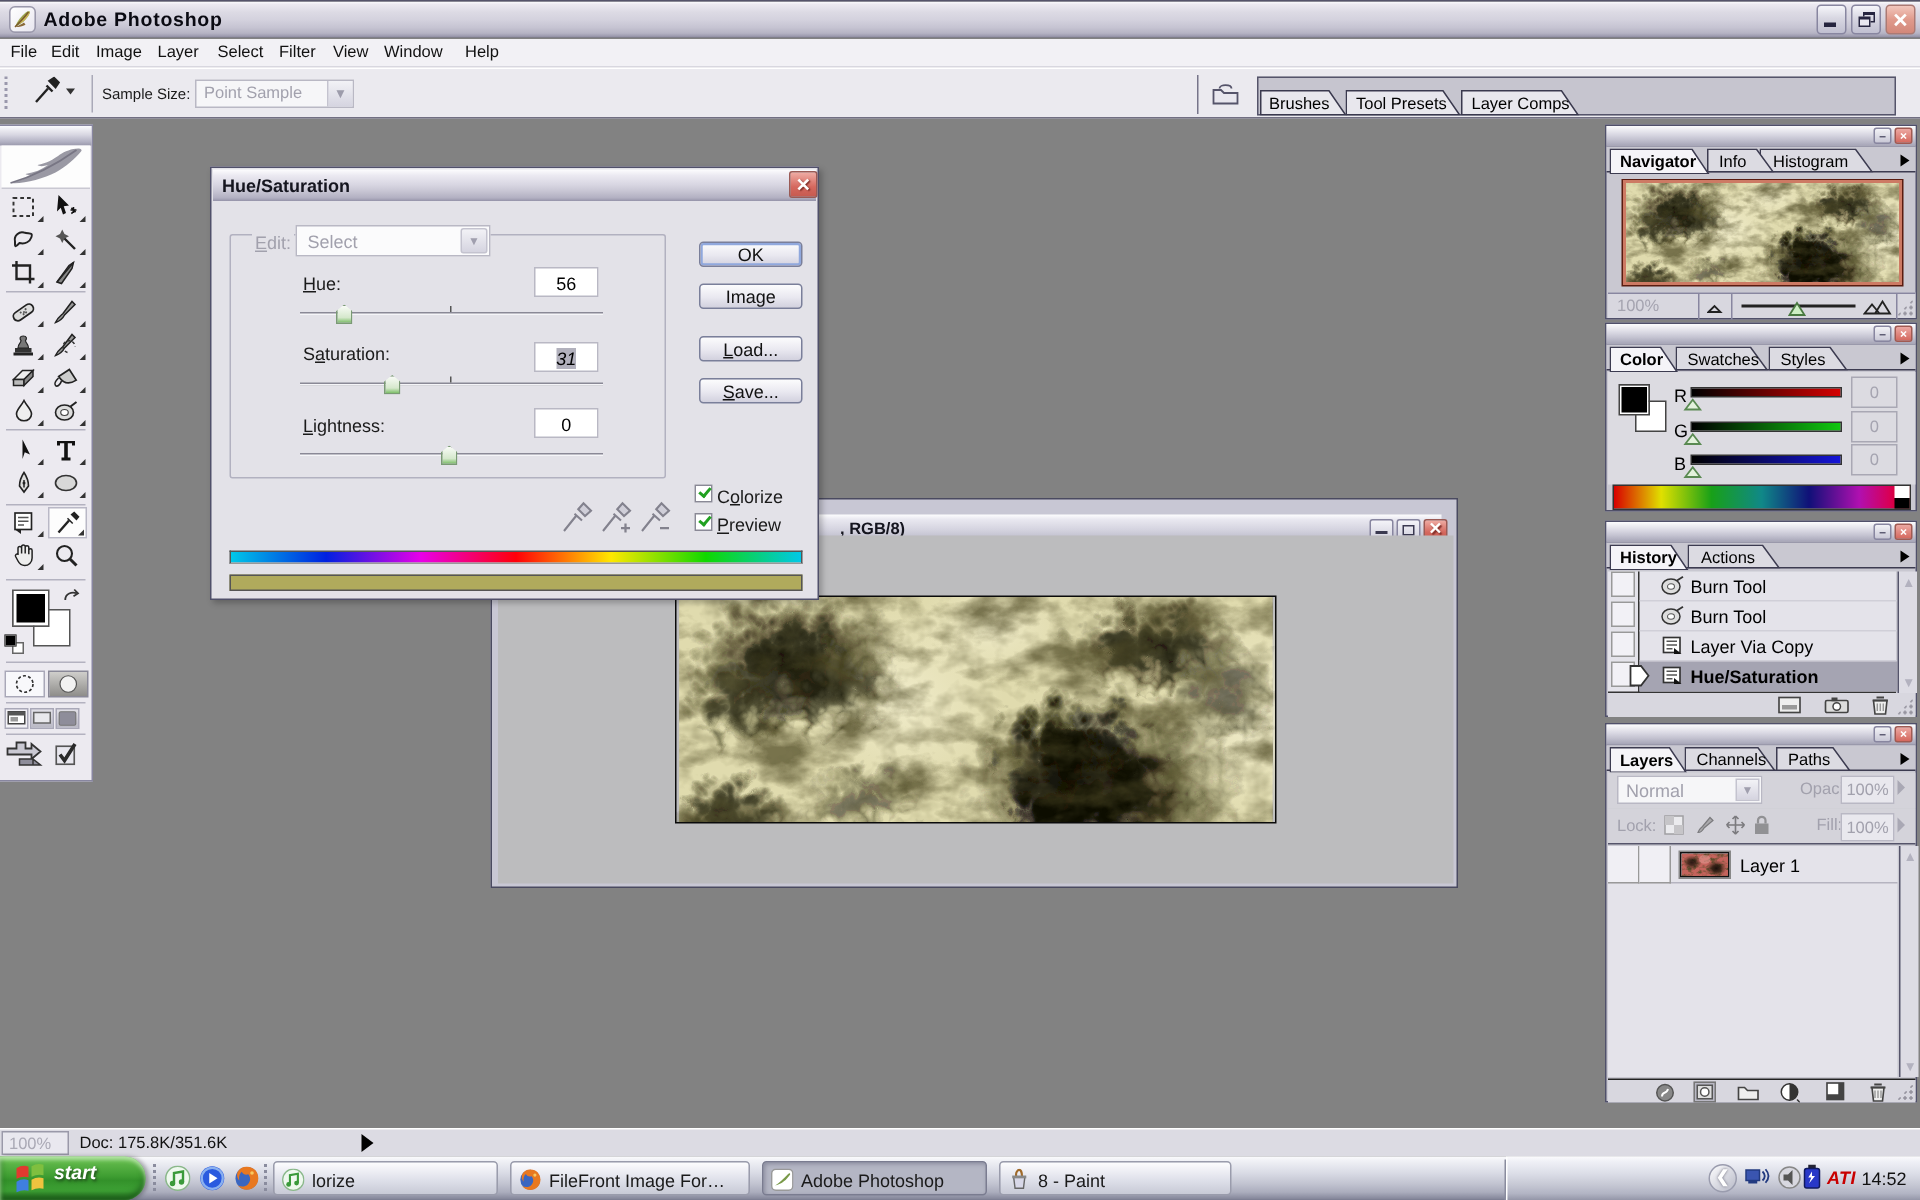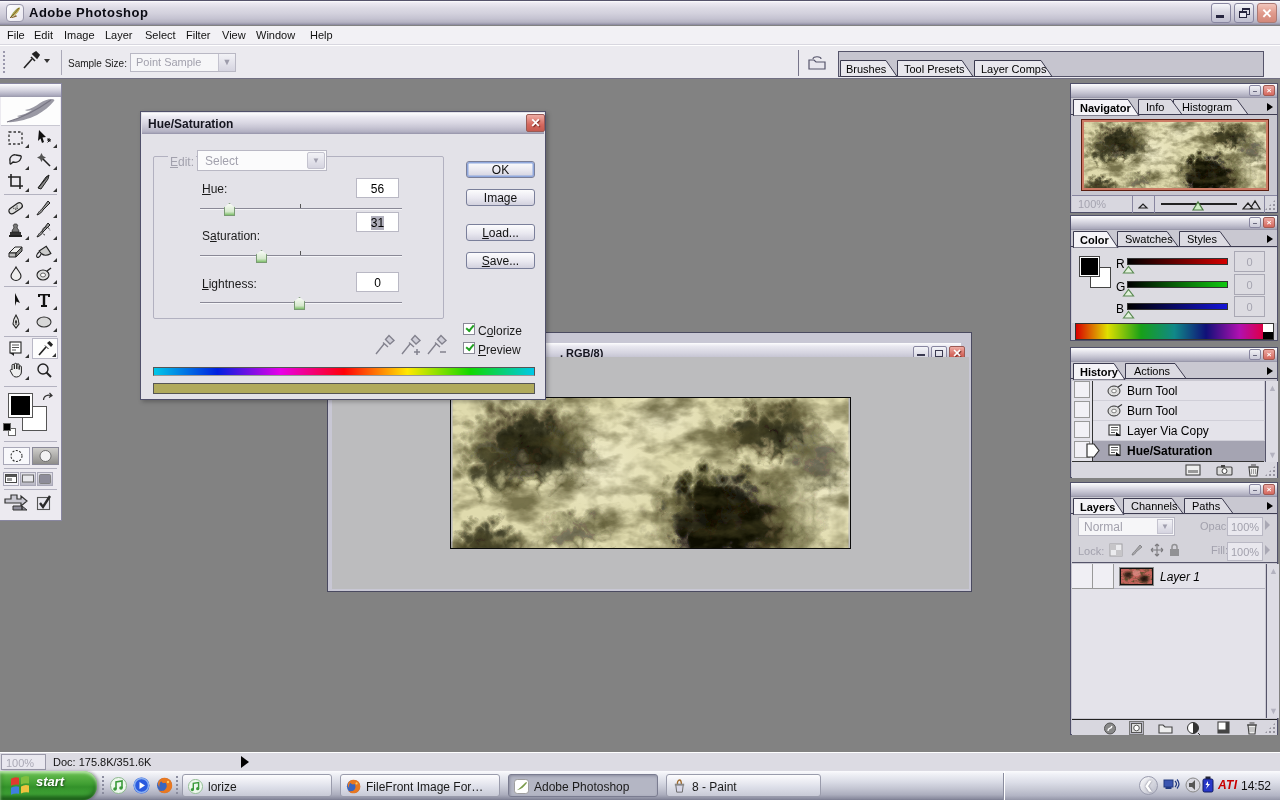--- a/index.html
+++ b/index.html
@@ -458,21 +458,21 @@
   <div class="abs" style="left:56px;top:38px;width:130px;height:21px;background:#fbfbfc;border:1px solid #b9b8c4;">
     <span style="position:absolute;left:7px;top:3px;color:#a2a1ad;font-size:12px;">Select</span>
     <span style="position:absolute;right:1px;top:1px;width:18px;height:17px;background:linear-gradient(180deg,#f2f2f6,#d5d4e0);border:1px solid #c4c3cf;border-radius:2px;text-align:center;color:#a09fae;font-size:8px;line-height:16px;">▼</span>
   </div>
   <span class="dlabel" style="left:61px;top:70px;"><u>H</u>ue:</span>
   <div class="dinput" style="left:215px;top:66px;">56</div>
   <div class="track" style="left:59px;top:96px;"></div>
   <div class="tick" style="left:159px;top:92px;"></div>
   <div class="thumb" style="left:83px;top:91px;"></div>
   <span class="dlabel" style="left:61px;top:117px;">S<u>a</u>turation:</span>
-  <div class="dinput" style="left:215px;top:100px;"><span style="background:#b2b1bd;">31</span></div>
+  <div class="dinput" style="left:215px;top:116px;font-style:italic;"><span style="background:#b2b1bd;">31</span></div>
   <div class="track" style="left:59px;top:143px;"></div>
   <div class="tick" style="left:159px;top:139px;"></div>
   <div class="thumb" style="left:115px;top:138px;"></div>
   <span class="dlabel" style="left:61px;top:165px;"><u>L</u>ightness:</span>
   <div class="dinput" style="left:215px;top:160px;">0</div>
   <div class="track" style="left:59px;top:190px;"></div>
   <div class="tick" style="left:159px;top:186px;"></div>
   <div class="thumb" style="left:153px;top:185px;"></div>
   <div class="dlgbtn ok" style="top:49px;">OK</div>
   <div class="dlgbtn" style="top:77px;">Image</div>
@@ -714,21 +714,21 @@
     <div class="lbox" style="top:3px;">100%</div>
     <div class="larr" style="top:6px;"></div>
   </div>
   <div style="position:absolute;left:1px;top:81px;width:193px;height:154px;background:#e4e3ea;">
     <div class="lrow" style="top:0;background:#e4e3ea;">
       <div class="lwell"></div>
         <div class="lwell" style="left:21px;"></div>
       <div style="position:absolute;left:48px;top:4px;width:33px;height:17px;border:1px solid #111;outline:1px solid #888;"><svg width="31" height="15" viewBox="0 0 401 152" preserveAspectRatio="none">
             <use href="#texred"></use>
           </svg></div>
-      <span style="position:absolute;left:88px;top:6px;font-size:12px;font-style:italic;">Layer 1</span>
+      <span style="position:absolute;left:88px;top:6px;font-size:12px;">Layer 1</span>
     </div>
   </div>
   <div class="vsb" style="top:81px;height:154px;left:195px;">
       <div class="sbarrow" style="top:2px;">▲</div>
       <div class="sbarrow" style="bottom:2px;">▼</div>
     </div>
   <div style="position:absolute;left:1px;top:236px;width:205px;height:16px;background:#d8d7df;border-top:1px solid #222;">
     <svg style="position:absolute;left:31px;top:2px;" width="14" height="13" viewBox="0 0 14 13">
         <circle cx="7" cy="6.5" r="5.5" fill="#888" stroke="#555"></circle>
         <path d="M5 9 C5 5 8 8 9 4" stroke="#fff" stroke-width="1.3" fill="none"></path>

